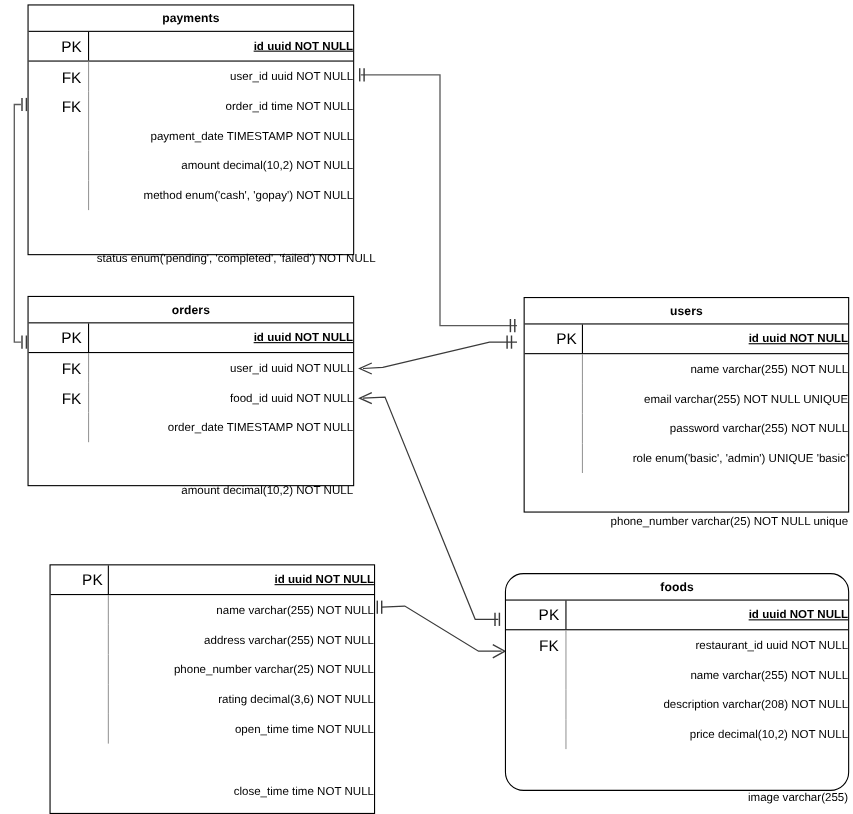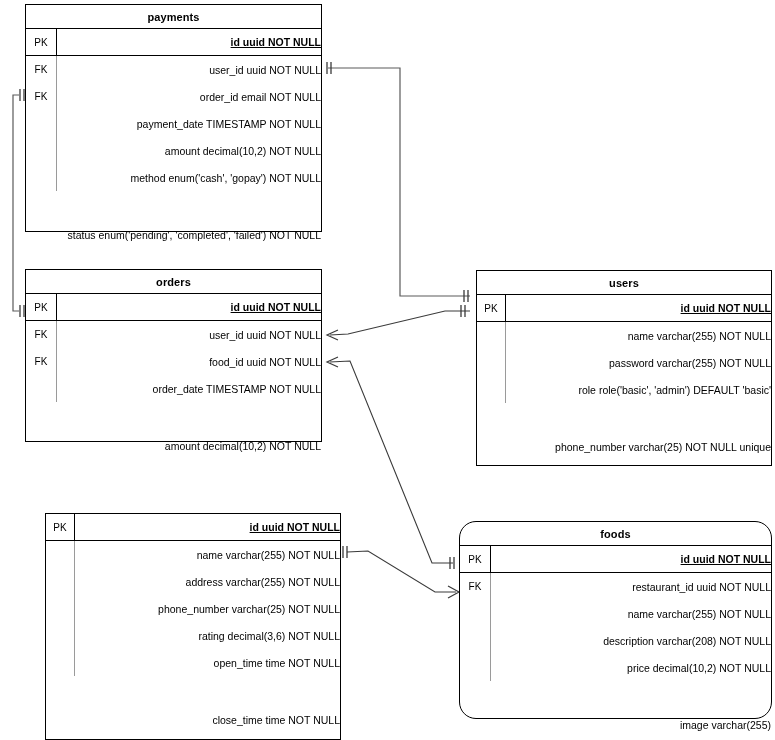--- a/index.html
+++ b/index.html
@@ -38,27 +38,28 @@
     height:27px;
   }
   .row.pkrow{
     border-bottom:1px solid #000000;
     height:27px;
   }
   .keycell{
     width:28px;
     min-width:28px;
     text-align:center;
-    font-size:10px;
+    font-size:14px;
     color:#000000;
     align-self:stretch;
     display:flex;
     align-items:center;
     justify-content:center;
     box-sizing:border-box;
+    margin-left:24px;
   }
   .attrcell{
     flex:1;
     font-size:10.5px;
     color:#000000;
     padding-left:7px;
     border-left:1px solid #9a9a9a;
     align-self:stretch;
     display:flex;
     align-items:center;
@@ -141,21 +142,21 @@
         <div class="attrcell">
             <span>id uuid NOT NULL</span>
           </div>
       </div>
       <div class="row">
         <div class="keycell">FK</div>
         <div class="attrcell">user_id uuid NOT NULL</div>
       </div>
       <div class="row">
         <div class="keycell">FK</div>
-        <div class="attrcell">order_id email NOT NULL</div>
+        <div class="attrcell">order_id time NOT NULL</div>
       </div>
       <div class="row">
         <div class="keycell"></div>
         <div class="attrcell">payment_date TIMESTAMP NOT NULL</div>
       </div>
       <div class="row">
         <div class="keycell"></div>
         <div class="attrcell">amount decimal(10,2) NOT NULL</div>
       </div>
       <div class="row">
@@ -205,25 +206,29 @@
         <div class="attrcell">
             <span>id uuid NOT NULL</span>
           </div>
       </div>
       <div class="row">
         <div class="keycell"></div>
         <div class="attrcell">name varchar(255) NOT NULL</div>
       </div>
       <div class="row">
         <div class="keycell"></div>
+        <div class="attrcell">email varchar(255) NOT NULL UNIQUE</div>
+      </div>
+      <div class="row">
+        <div class="keycell"></div>
         <div class="attrcell">password varchar(255) NOT NULL</div>
       </div>
       <div class="row">
         <div class="keycell"></div>
-        <div class="attrcell">role role('basic', 'admin') DEFAULT 'basic'</div>
+        <div class="attrcell">role enum('basic', 'admin') UNIQUE 'basic'</div>
       </div>
       <div class="row lastrow">
         <div class="keycell"></div>
         <div class="attrcell">phone_number varchar(25) NOT NULL unique</div>
       </div>
     </div>
   </div>
 
   <div class="entity" id="ent-restaurants">
     <div class="rows">

